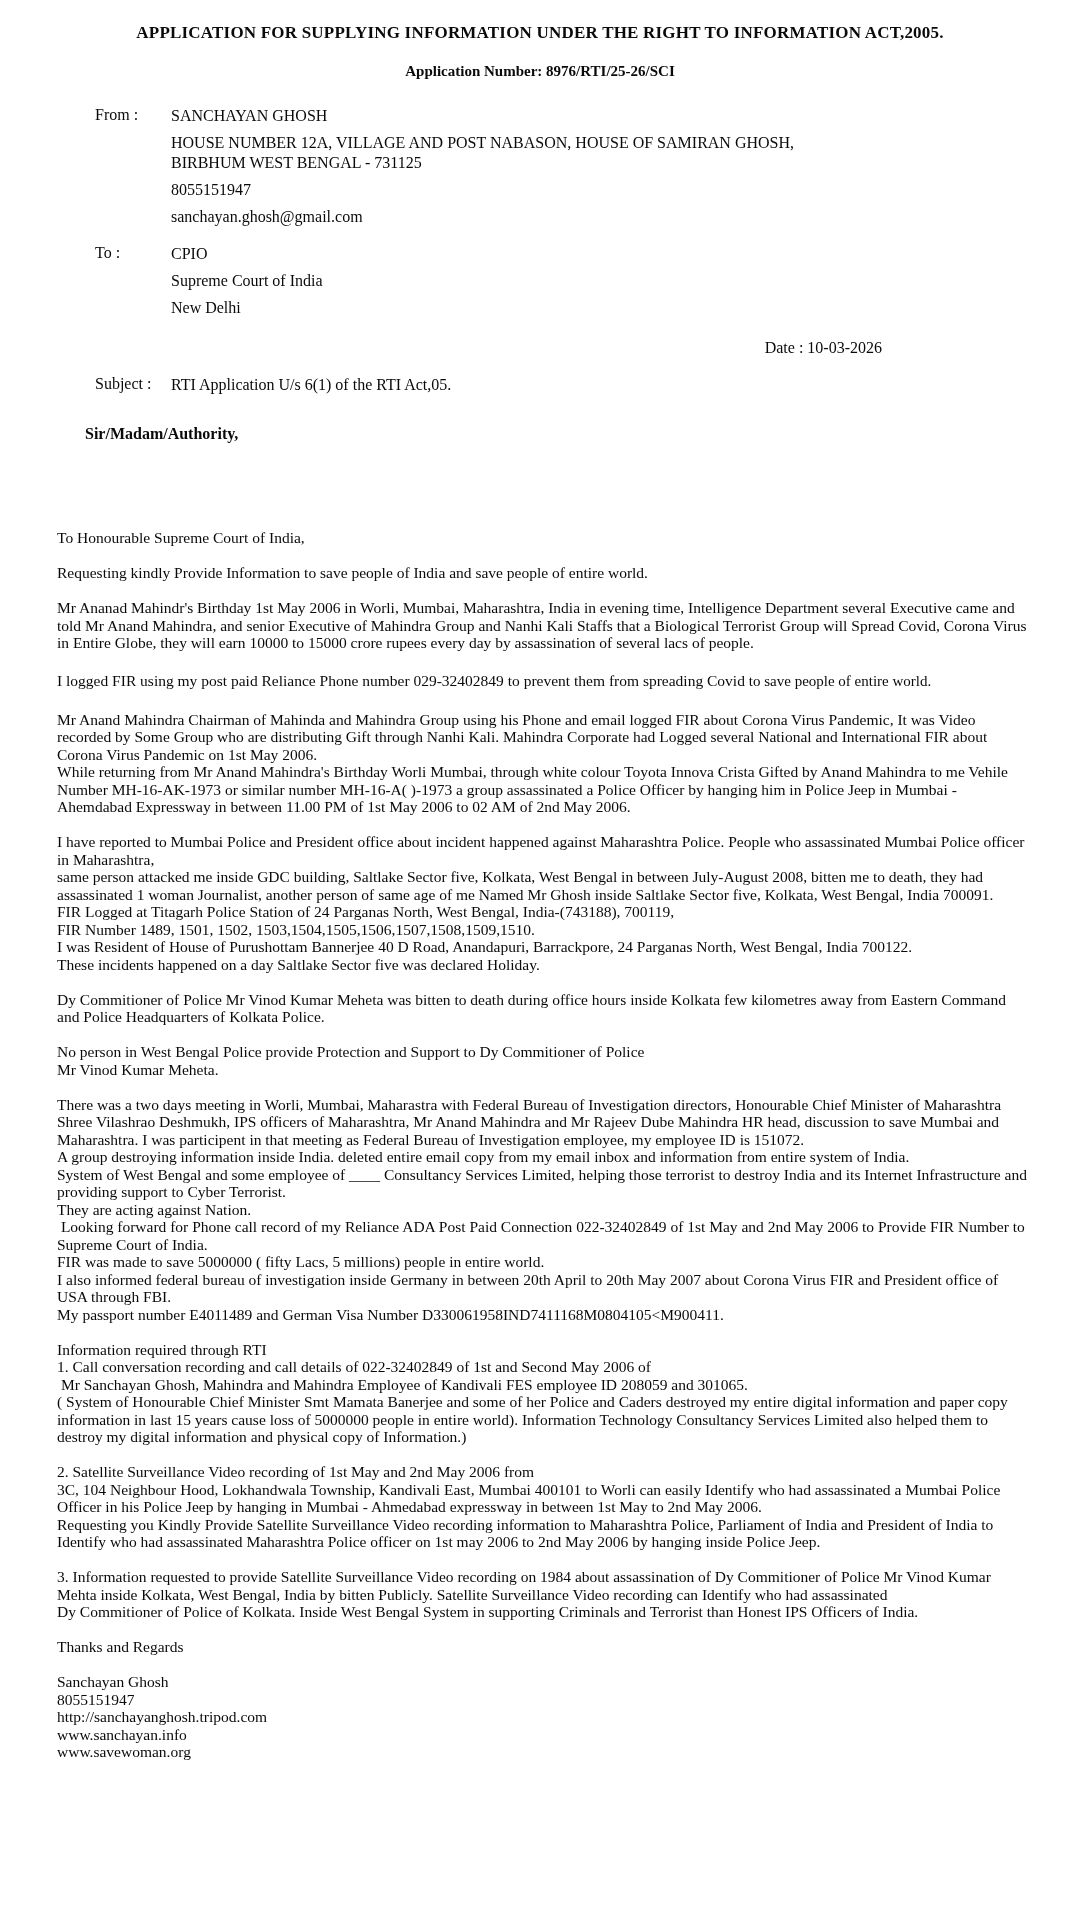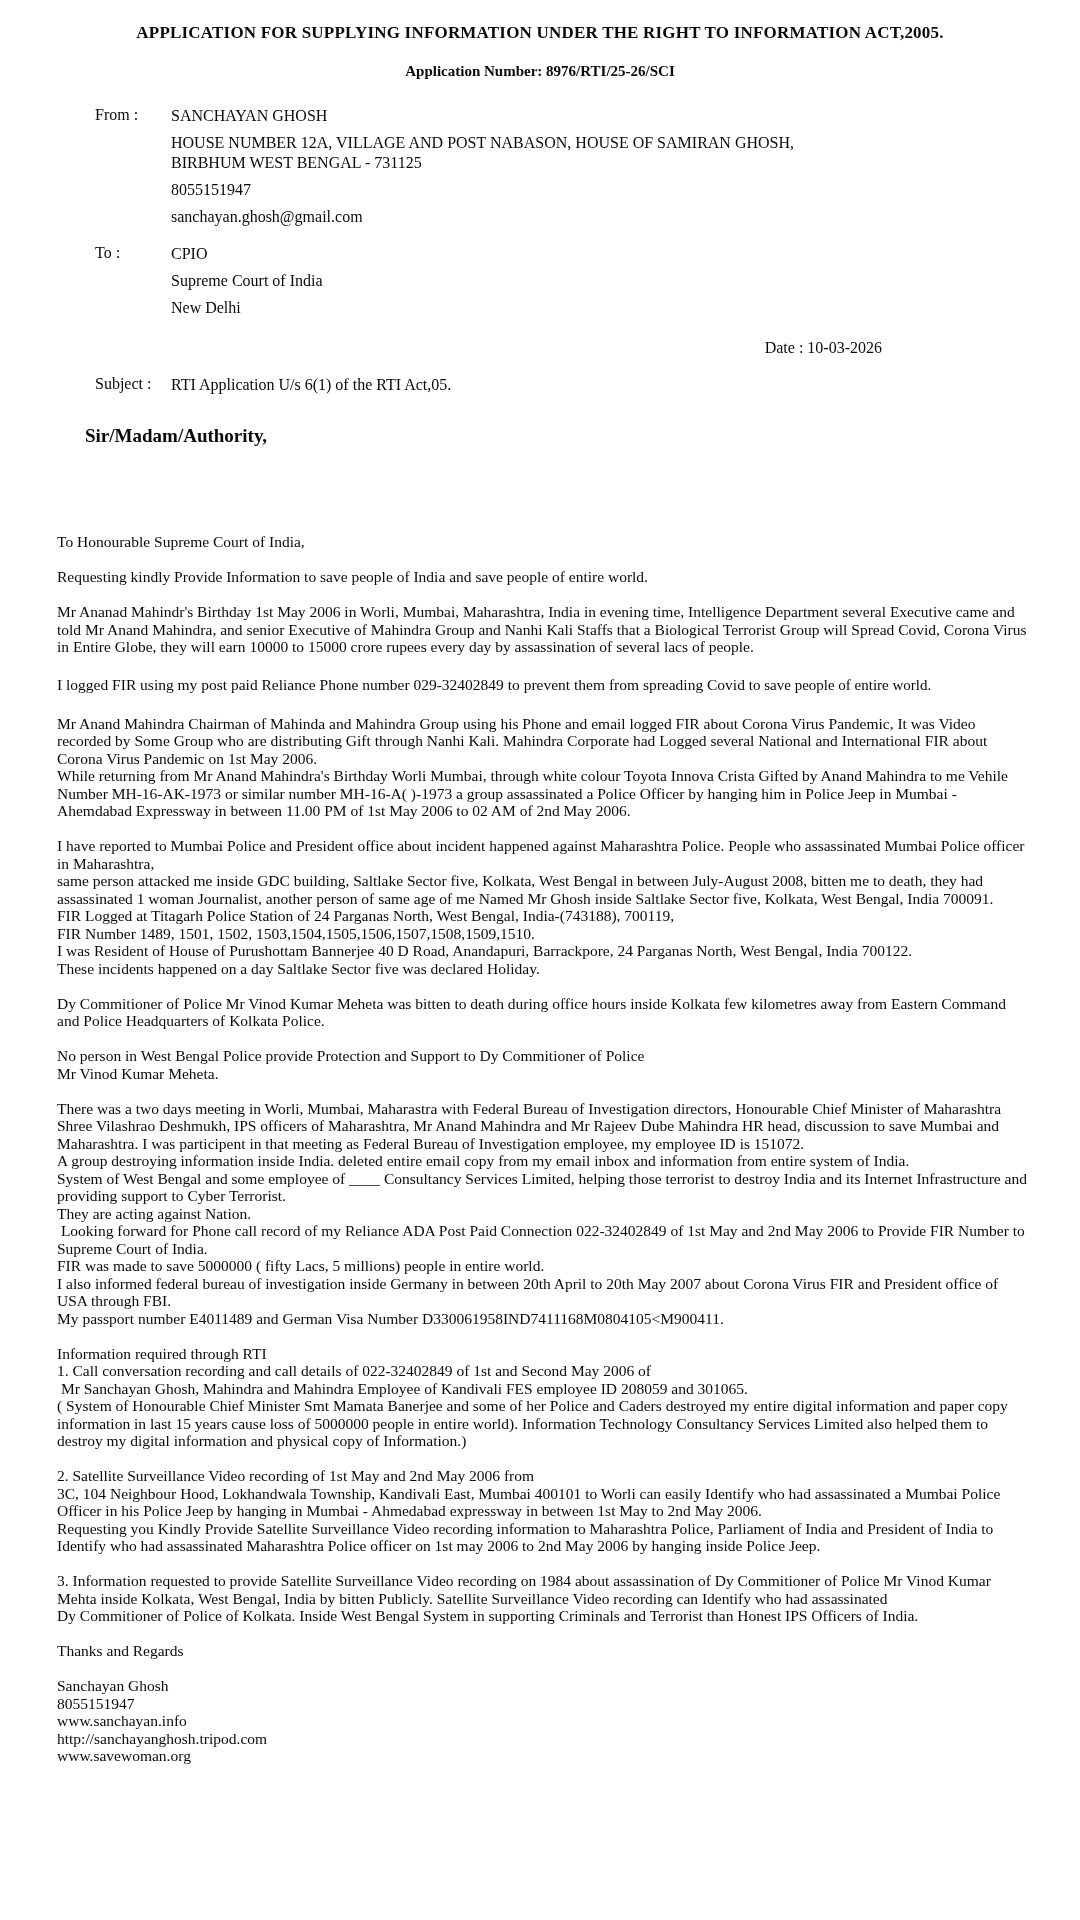--- a/index.html
+++ b/index.html
@@ -45,21 +45,21 @@
   .date-line {
     margin-top: 14px;
     text-align: right;
     padding-right: 198px;
     font-size: 16px;
   }
   .subject-row { margin-top: 18px; }
   .salutation {
     margin: 30px 0 0 85px;
     font-weight: bold;
-    font-size: 19px;
+    font-size: 16px;
   }
   .letter-body {
     margin: 86px 52px 0 57px;
     font-size: 15.5px;
     line-height: 17.5px;
   }
   .body-para {
     margin: 0 0 17.5px 0;
     white-space: pre-wrap;
   }
@@ -147,19 +147,19 @@
 Requesting you Kindly Provide Satellite Surveillance Video recording information to Maharashtra Police, Parliament of India and President of India to Identify who had assassinated Maharashtra Police officer on 1st may 2006 to 2nd May 2006 by hanging inside Police Jeep.</span></p>
       <p class="body-para"><span>3. Information requested to provide Satellite Surveillance Video recording on 1984 about assassination of Dy Commitioner of Police Mr Vinod Kumar Mehta inside Kolkata, West Bengal, India by bitten Publicly. Satellite Surveillance Video recording can Identify who had assassinated
 Dy Commitioner of Police of Kolkata. Inside West Bengal System in supporting Criminals and Terrorist than Honest IPS Officers of India.</span></p>
     </div>
 
   <div class="letter-body" style="margin-top:16px;">
     <p class="closing-para">Thanks and Regards</p>
     <div class="signature-block">
         <div>Sanchayan Ghosh</div>
         <div>8055151947</div>
+        <div>http://sanchayanghosh.tripod.com</div>
         <div>www.sanchayan.info</div>
-        <div>http://sanchayanghosh.tripod.com</div>
         <div>www.savewoman.org</div>
       </div>
   </div>
 
 </div>
 
 </body></html>

